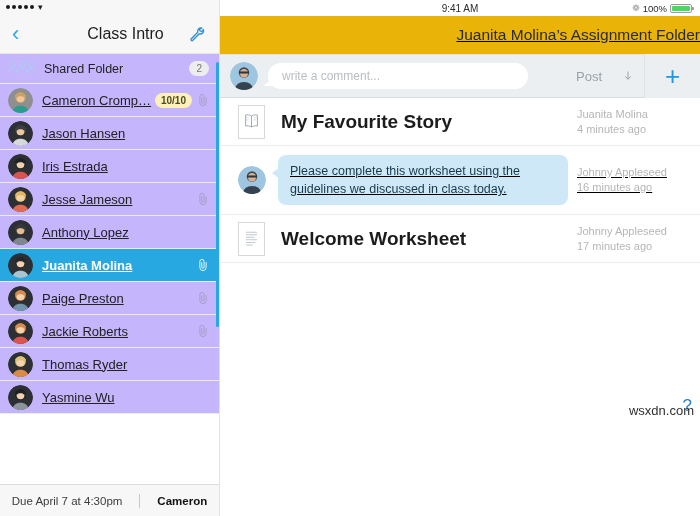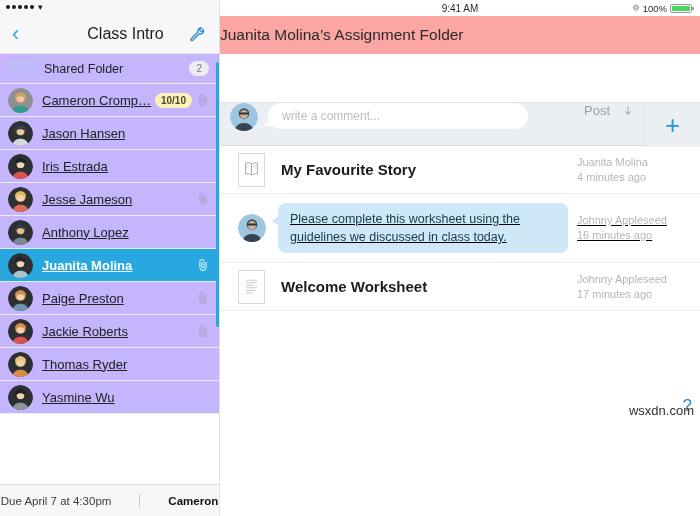--- a/index.html
+++ b/index.html
@@ -104,21 +104,21 @@
     position: absolute; right: 0; width: 3px;
     background: #27a8e0; border-radius: 2px;
     top: 8px; height: 265px;
   }
 
   .left-footer {
     flex: 0 0 32px; height: 32px;
     background: #f7f7f7;
     border-top: 1px solid #dcdcdc;
     display: flex; align-items: center; justify-content: center;
-    gap: 28px;
+    gap: 17px;
   }
   .due-text { font-size: 11.5px; color: #3c3c3c; }
   .divider-v { width: 1px; height: 14px; background: #c9c9c9; }
   .assigned-text { font-size: 11.5px; color: #111; font-weight: bold; }
 
   
   .right-panel {
     flex: 1 1 auto; height: 420px;
     display: flex; flex-direction: column;
     background: #ffffff; position: relative;
@@ -140,34 +140,34 @@
     border-radius: 2px; position: relative; padding: 1px;
   }
   .battery::after {
     content:''; position:absolute; right:-3px; top:2.5px;
     width:2px; height:3px; background:#9b9b9b; border-radius:0 1px 1px 0;
   }
   .battery span { display:block; height:100%; width:100%; background:#4cd664; border-radius:1px; }
 
   .folder-title-bar {
     flex: 0 0 38px; height: 38px;
-    display: flex; align-items: center; justify-content: flex-start;
-    background: #fca5a5;
+    display: flex; align-items: center; justify-content: flex-end;
+    background: #eab308;
+    text-decoration: underline;
   }
   .folder-title { font-size: 15.5px; color: #2b2b2b; }
 
   .comment-bar {
     flex: 0 0 44px; height: 44px;
     background: #eceff1;
-    display: flex; align-items: flex-start;
+    display: flex; align-items: center;
     padding-left: 10px;
     border-top: 1px solid #e0e3e5;
     border-bottom: 1px solid #d9dde0;
     position: relative;
-    margin-top: 48px;
   }
   .me-avatar {
     width: 28px; height: 28px; border-radius: 50%;
     flex: 0 0 28px; overflow: hidden;
   }
   .bubble-wrap { flex: 1 1 auto; position: relative; margin-left: 10px; margin-right: 0; }
   .bubble-input {
     background: #fff; border-radius: 16px; height: 26px;
     display: flex; align-items: center; padding: 0 14px;
     position: relative;
@@ -175,21 +175,21 @@
   }
   .bubble-input::before {
     content:''; position:absolute; left:-5px; bottom:3px;
     width:0; height:0;
     border-right: 9px solid #fff;
     border-top: 7px solid transparent;
     border-bottom: 0 solid transparent;
   }
   .bubble-placeholder { font-size: 12px; color: #b9bec2; }
   .post-btn {
-    display: flex; align-items: center; gap: 12px;
+    display: flex; align-items: center; gap: 20px;
     font-size: 13px; color: #9aa1a6;
     margin-left: auto; margin-right: 10px; cursor: pointer;
   }
   .plus-btn {
     flex: 0 0 56px; height: 44px; background: #eceff1;
     display: flex; align-items: center; justify-content: center;
     border-left: 1px solid #dfe3e5;
     cursor: pointer;
   }
   .plus-glyph { color: #2196e3; font-size: 26px; line-height: 1; font-weight: 300; }
@@ -201,21 +201,21 @@
     border-bottom: 1px solid #ececec;
     min-height: 48px;
     background: #fff;
   }
   .doc-thumb {
     width: 27px; height: 34px; flex: 0 0 27px;
     border: 1px solid #d8d8d8; background: #fff;
     display:flex; align-items:center; justify-content:center;
   }
   .item-title {
-    font-size: 15px; font-weight: bold; color: #1c1c1c;
+    font-size: 19px; font-weight: bold; color: #1c1c1c;
     margin-left: 16px; flex: 1 1 auto;
   }
   .meta { text-align: left; min-width: 105px; }
   .meta-name { font-size: 11px; color: #b6b6b6; line-height: 15px; }
   .meta-time { font-size: 11px; color: #b6b6b6; line-height: 15px; }
 
   .msg-item { align-items: center; padding: 9px 18px; text-decoration: underline; }
   .msg-avatar { width: 28px; height: 28px; border-radius: 50%; flex: 0 0 28px; overflow: hidden; }
   .msg-bubble {
     background: #cfe8f7; color: #17384c; font-size: 12.5px;

